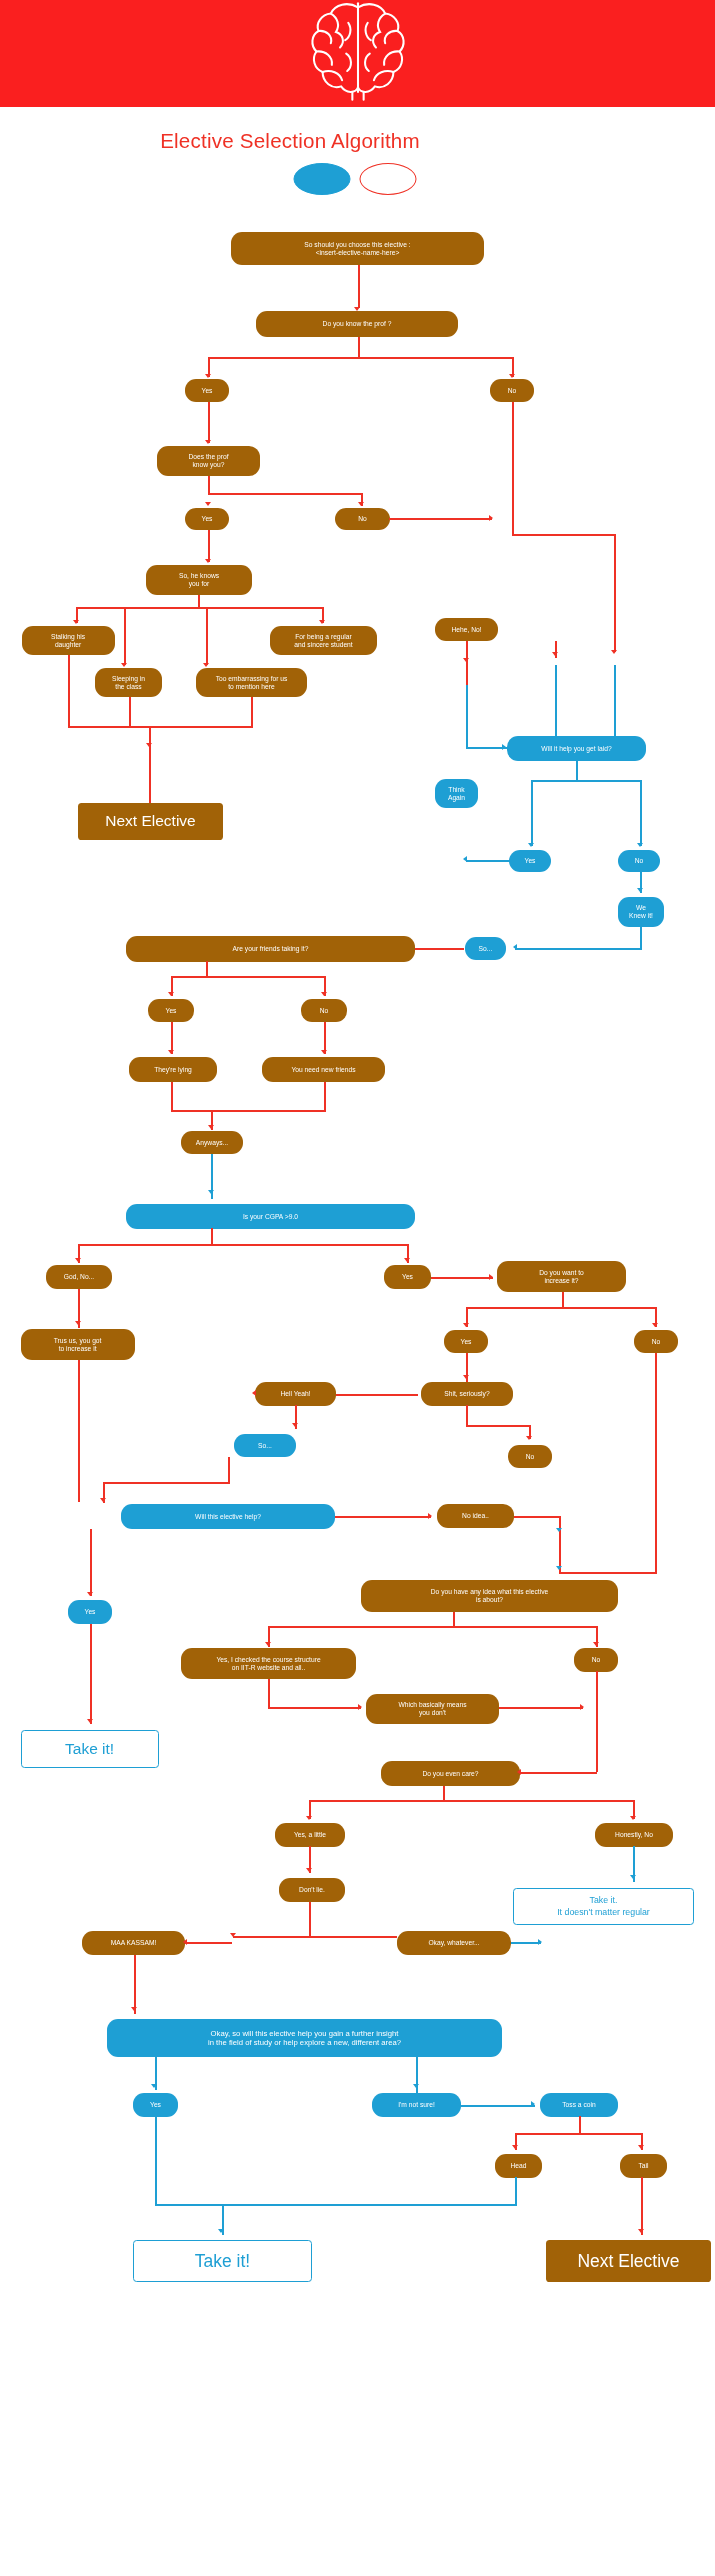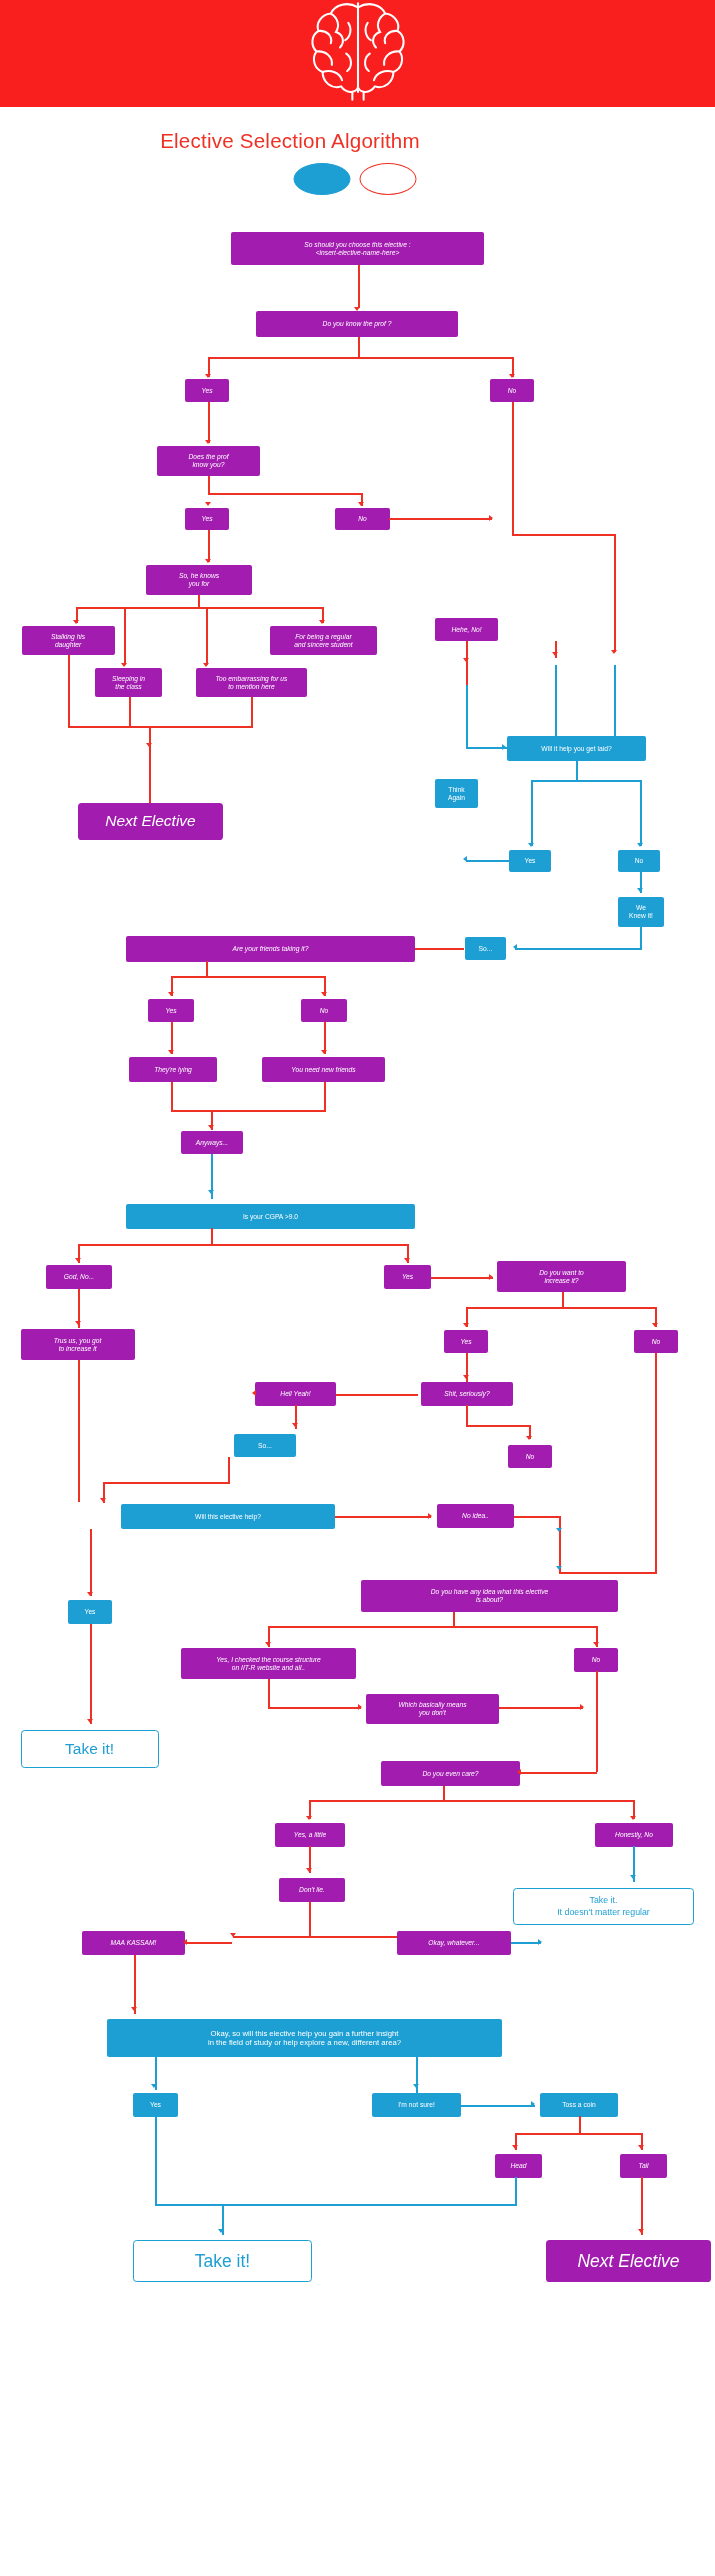--- a/index.html
+++ b/index.html
@@ -38,26 +38,26 @@
   }
   .legend-circle.filled { left:0; background:#1e9fd4; border-color:#1e9fd4; }
   .legend-circle.empty  { left:66px; background:#ffffff; border-color:#ef3125; }
 
   
   .node {
     position:absolute;
     display:flex; align-items:center; justify-content:center;
     text-align:center;
     color:#ffffff;
-    border-radius:2px;
+    border-radius:11px;
     line-height:1.18;
     padding:2.1px 3.6px;
     font-size:6.7px;
   }
-  .red  { background:#a21caf;font-style:italic; }
+  .red  { background:#a16207; }
   .blue { background:#1e9fd4; }
   .big {
     font-size:15.5px; border-radius:3.6px;
   }
   .outline {
     background:#ffffff; color:#1e9fd4;
     border:1.5px solid #1e9fd4; font-size:15.5px; border-radius:3.6px;
   }
   .outline-sm {
     background:#ffffff; color:#1e9fd4;

